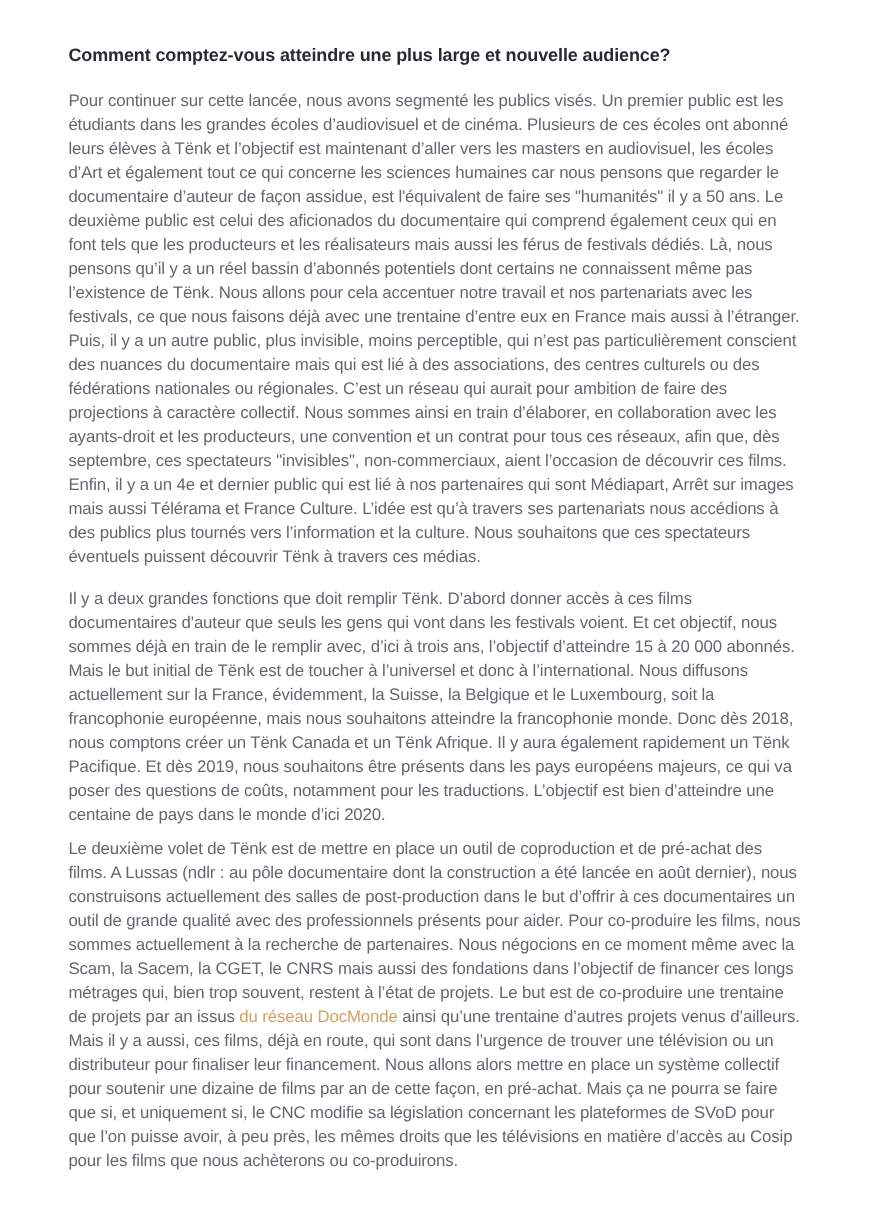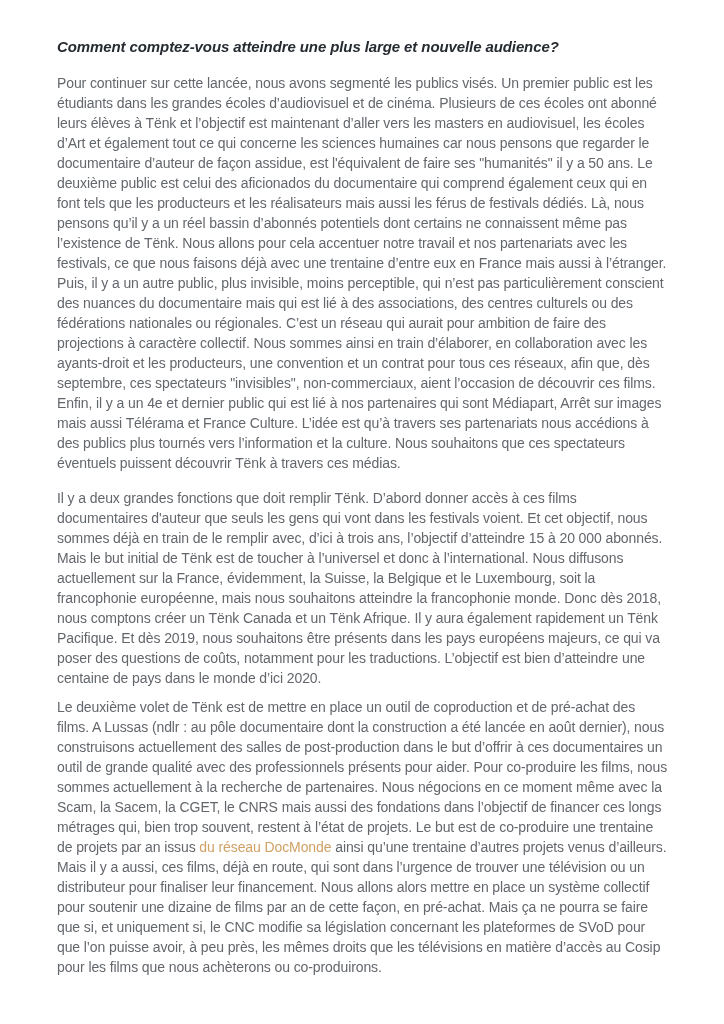--- a/index.html
+++ b/index.html
@@ -24,21 +24,20 @@
   section.qa-section + section.qa-section {
     margin-top: 15px;
   }
   .question {
     font-size: 15px;
     font-weight: 700;
     letter-spacing: -0.1px;
     color: var(--heading_text, #262b31);
     margin: 0 0 16px 0;
     line-height: 20px;
-    font-style: italic;
   }
   .para {
     font-size: 14px;
     line-height: 20px;
     letter-spacing: -0.1px;
     color: var(--body_text, #63676c);
     margin: 0 0 9px 0;
     text-align: left;
   }
   .para:last-child { margin-bottom: 0; }

